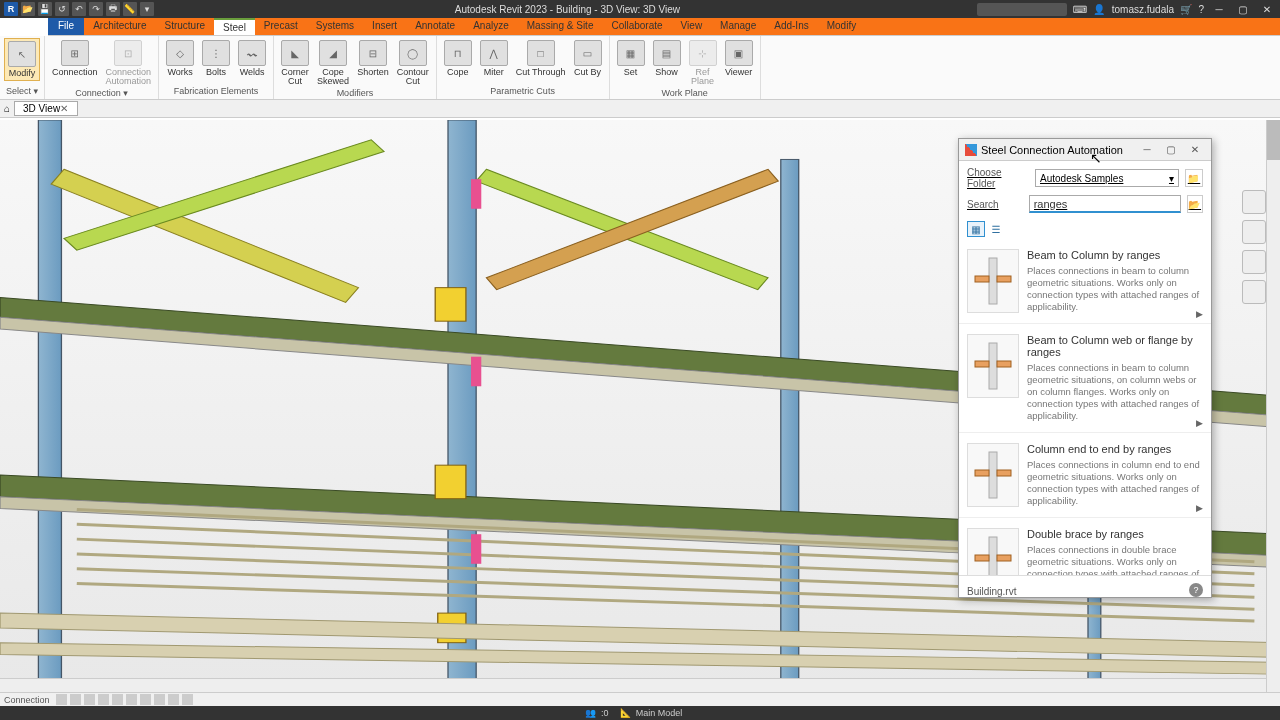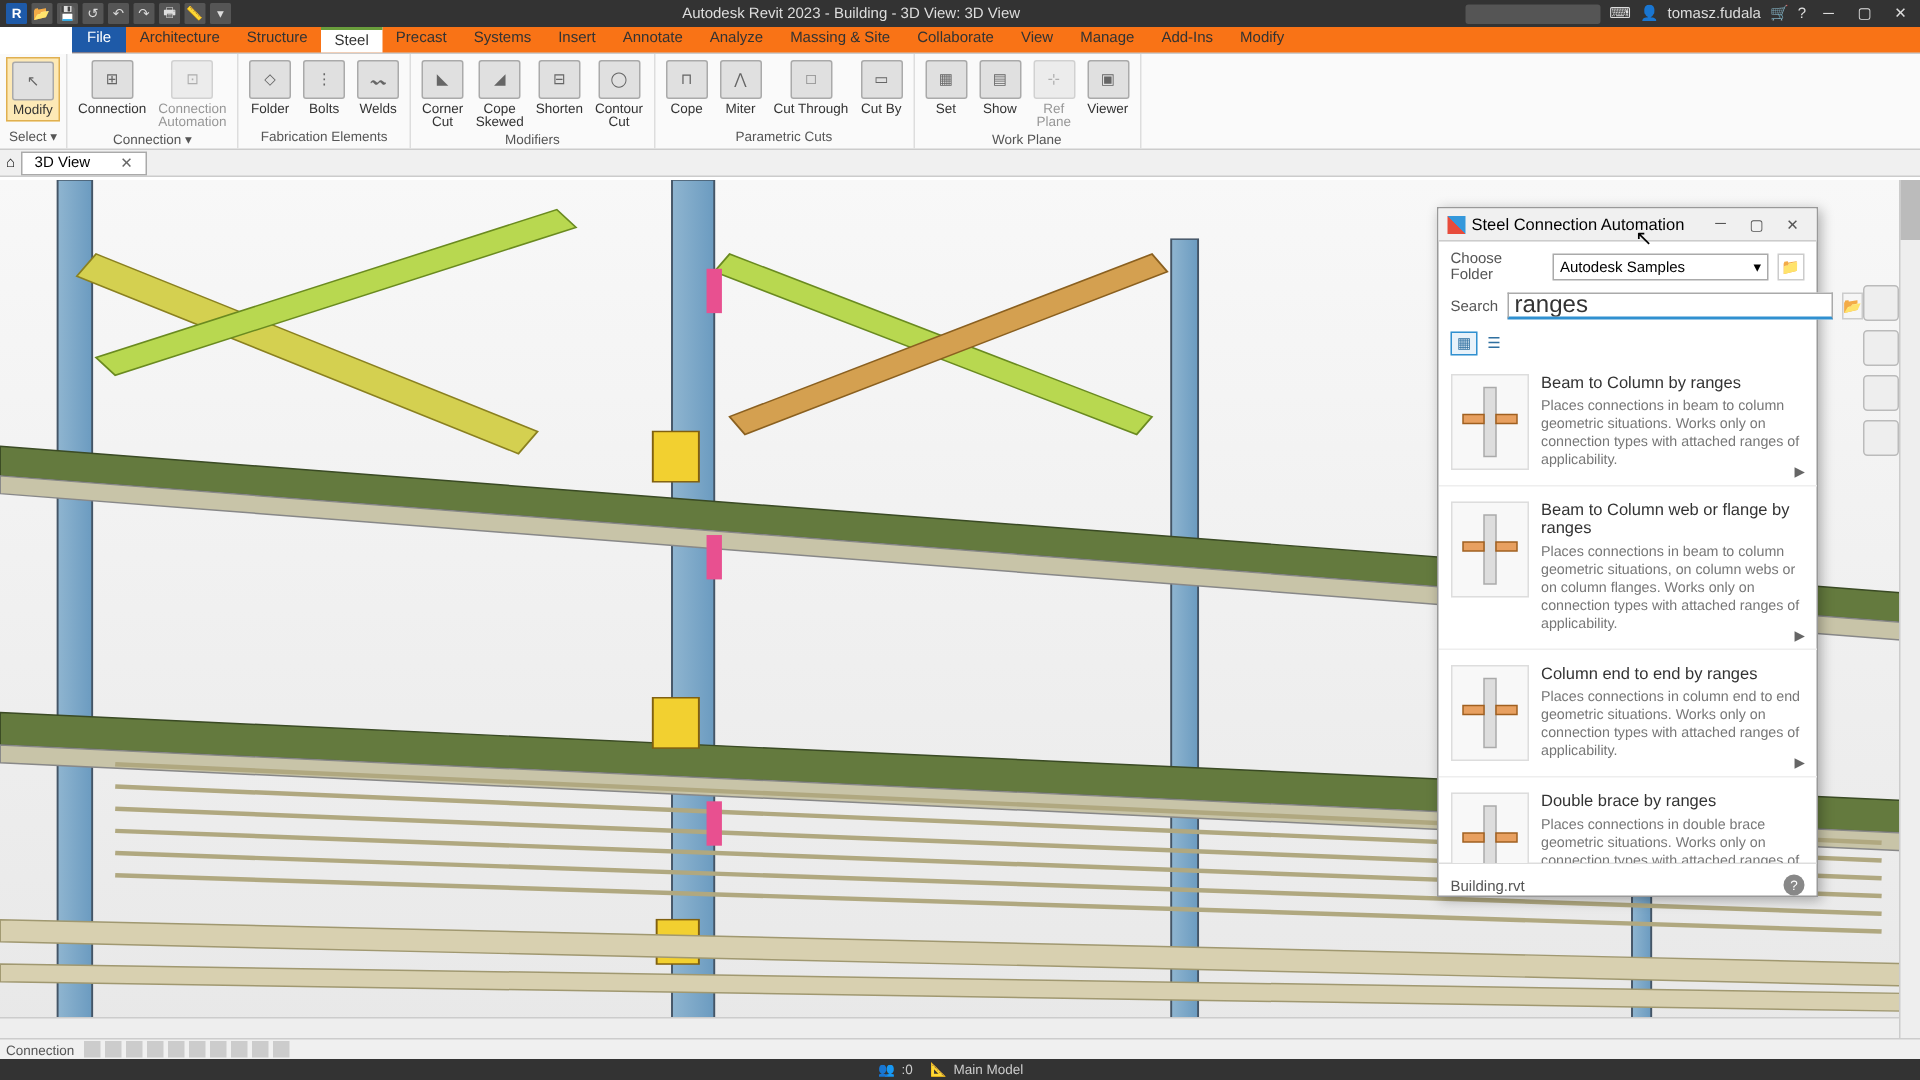--- a/index.html
+++ b/index.html
@@ -27,38 +27,38 @@
 .ribbon-panel .buttons { flex: 1; display: flex; gap: 2px; align-items: flex-start; }
 .ribbon-panel .panel-title { text-align: center; color: #555; font-size: 9px; padding-bottom: 1px; }
 .rbtn { display: flex; flex-direction: column; align-items: center; padding: 2px 3px; min-width: 30px; cursor: pointer; }
 .rbtn .ricon { width: 22px; height: 22px; background: #e0e0e0; border: 1px solid #aaa; border-radius: 2px; margin-bottom: 2px; display:flex; align-items:center; justify-content:center; font-size:10px; color:#666;}
 .rbtn .ricon.large { width: 28px; height: 26px; }
 .rbtn .rlabel { text-align: center; line-height: 9px; color: #333; }
 .rbtn.highlighted { background: #fde9b6; border:1px solid #e0b050;}
 
 
 .view-tabs { height: 18px; background: #f0f0f0; border-bottom: 1px solid #ccc; display: flex; align-items: center; font-size: 10px; padding-left: 4px; gap: 4px; }
-.view-tab { background: #fff; border: 1px solid #aaa; padding: 1px 8px; display: flex; align-items: center; gap: 20px; }
+.view-tab { background: #fff; border: 1px solid #aaa; padding: 1px 8px; display: flex; align-items: center; gap: 0; }
 .view-tab .close-x { cursor: pointer; color: #666; }
 
 
 .viewport { position: absolute; top: 120px; left: 0; right: 0; bottom: 28px; background: linear-gradient(#f8f8f8, #e8e8e8); overflow: hidden; }
 .viewport svg { width: 100%; height: 100%; }
 
 
 .panel { position: absolute; top: 138px; right: 68px; width: 254px; height: 460px; background: #fff; border: 1px solid #999; box-shadow: 2px 2px 8px rgba(0,0,0,.3); display: flex; flex-direction: column; font-size: 10px; }
 .panel-titlebar { height: 22px; background: #f0f0f0; border-bottom: 1px solid #ccc; display: flex; align-items: center; padding: 0 6px; gap: 4px; }
 .panel-titlebar .panel-icon { width: 12px; height: 12px; background: linear-gradient(45deg,#e74c3c 50%,#3498db 50%); }
 .panel-titlebar .panel-title-text { flex: 1; font-size: 11px; }
 .panel-titlebar .wbtn { width: 20px; text-align: center; cursor: pointer; color: #555; }
-.panel-body { padding: 6px 8px; display: flex; flex-direction: column; gap: 6px; }
+.panel-body { padding: 6px 8px; display: flex; flex-direction: column; gap: 6px; text-decoration: underline; }
 .panel-row { display: flex; align-items: center; gap: 6px; }
 .panel-row label { width: 62px; color: #555; font-size: 10px; }
 .panel-row .combo { flex: 1; border: 1px solid #aaa; height: 18px; display: flex; align-items: center; padding: 0 4px; font-size: 10px; justify-content: space-between; }
-.panel-row .text-input { flex: 1; border: 1px solid #aaa; border-bottom: 2px solid #3090d0; height: 18px; padding: 0 4px; font-size: 16px; color: #333; }
+.panel-row .text-input { flex: 1; border: 1px solid #aaa; border-bottom: 2px solid #3090d0; height: 18px; padding: 0 4px; font-size: 11px; color: #333; }
 .panel-row .folder-btn { width: 18px; height: 18px; border: 1px solid #ccc; display:flex; align-items:center; justify-content:center; cursor:pointer; color:#777;}
 .view-toggles { display: flex; gap: 2px; padding: 2px 8px; }
 .view-toggle { width: 18px; height: 16px; border: 1px solid transparent; display:flex; align-items:center; justify-content:center; cursor:pointer; color:#3070a0;}
 .view-toggle.active { border-color: #3090d0; background:#e8f2fa;}
 
 .results { flex: 1; overflow-y: auto; }
 .result-item { display: flex; padding: 10px 8px; gap: 8px; border-bottom: 1px solid #eee; position:relative;}
 .result-thumb { width: 52px; height: 64px; background: #f8f8f8; border: 1px solid #ddd; flex-shrink: 0; display:flex; align-items:center; justify-content:center;}
 .result-thumb svg { width:40px; height:50px;}
 .result-text { flex: 1; }
@@ -151,21 +151,21 @@
           <div class="ricon large">⊡</div>
           <div class="rlabel">Connection<br>Automation</div>
         </div>
       </div>
       <div class="panel-title">Connection ▾</div>
     </div>
     <div class="ribbon-panel">
       <div class="buttons">
         <div class="rbtn">
           <div class="ricon large">◇</div>
-          <div class="rlabel">Folder</div>
+          <div class="rlabel">Works</div>
         </div>
         <div class="rbtn">
           <div class="ricon large">⋮</div>
           <div class="rlabel">Bolts</div>
         </div>
         <div class="rbtn">
           <div class="ricon large">〰</div>
           <div class="rlabel">Welds</div>
         </div>
       </div>

